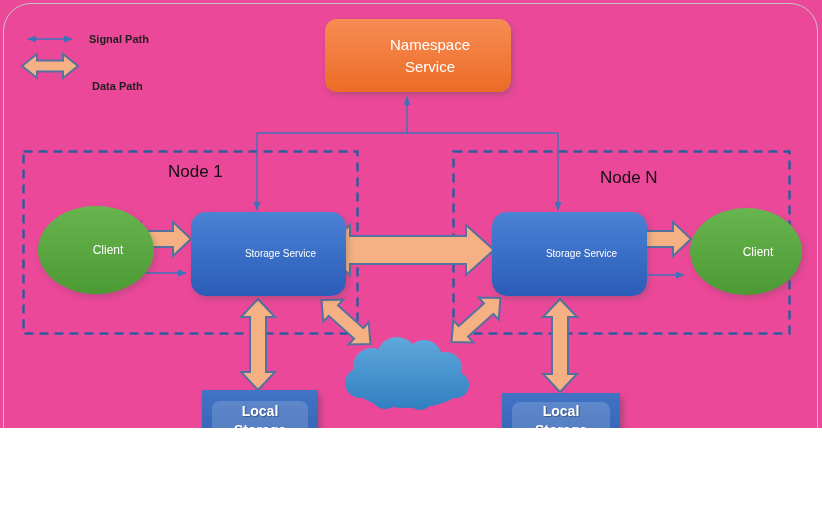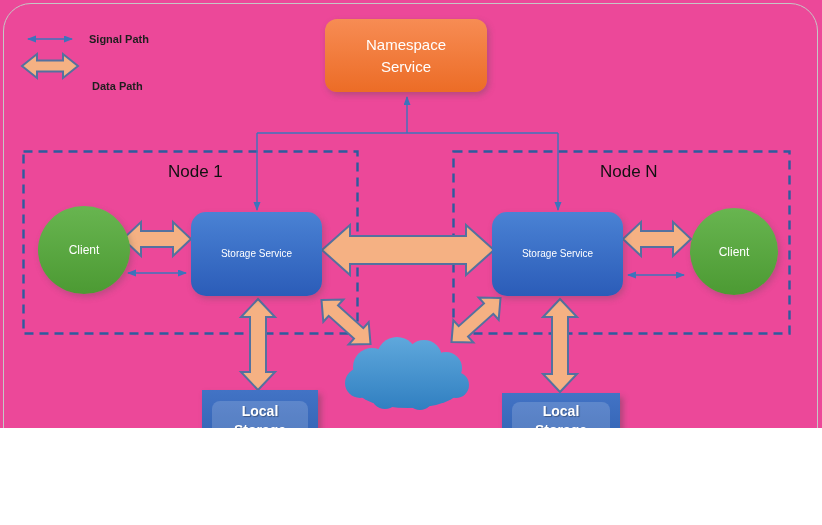--- a/index.html
+++ b/index.html
@@ -14,21 +14,21 @@
     border-radius:28px;pointer-events:none;
   }
   .bottom-line{left:23px;top:520px;width:776px;height:2px;background:#8f8f8f;opacity:.75;}
   
   svg.layer{left:0;top:0;}
   .data-arrow{fill:var(--arrow-fill);stroke:var(--arrow-stroke);stroke-width:2;stroke-linejoin:miter;}
   .sig{stroke:var(--signal-blue);stroke-width:1.4;fill:none;}
   .noderect{fill:none;stroke:var(--dash-blue);stroke-width:2.4;stroke-dasharray:9 6;}
   .marker-head{fill:var(--signal-blue);}
   
-  .shape{display:flex;align-items:center;justify-content:center;text-align:center;color:#fff;}
+  .shape{display:flex;align-items:center;justify-content:center;text-align:center;color:#fff;padding-left:24px;}
   .namespace{
     left:325px;top:19px;width:162px;height:73px;border-radius:12px;
     background:linear-gradient(180deg,var(--orange-light),var(--orange-dark));
     box-shadow:2px 3px 6px rgba(80,80,80,.35);
     font-size:15px;line-height:22px;
   }
   .storage{
     width:131px;height:84px;border-radius:15px;
     background:linear-gradient(180deg,var(--blue-light),var(--blue-dark));
     box-shadow:2px 3px 6px rgba(80,80,80,.3);
@@ -112,21 +112,21 @@
   </svg>
 
   <div class="abs legend-label" style="left:89px;top:33px;">Signal Path</div>
   <div class="abs legend-label" style="left:92px;top:60px;margin-top:20px;">Data Path</div>
 
   <div class="abs shape namespace">
     <span class="wrap-span" style="width:110px;">Namespace Service</span>
   </div>
 
   <div class="abs node-label" style="left:144px;top:162px;margin-left:24px;">Node 1</div>
-  <div class="abs node-label" style="left:600px;top:162px;text-align:right;">Node N</div>
+  <div class="abs node-label" style="left:600px;top:168px;text-align:right;">Node N</div>
 
   <div class="abs shape client" style="left:38px;top:206px;">
     <span>Client</span>
   </div>
   <div class="abs shape storage" style="left:191px;top:212px;">
     <span class="wrap-span" style="width:80px;">Storage Service</span>
   </div>
   <div class="abs local" style="left:202px;top:390px;width:116px;height:63px;">
     <div class="local-inner">
       <span>Local Storage</span>

